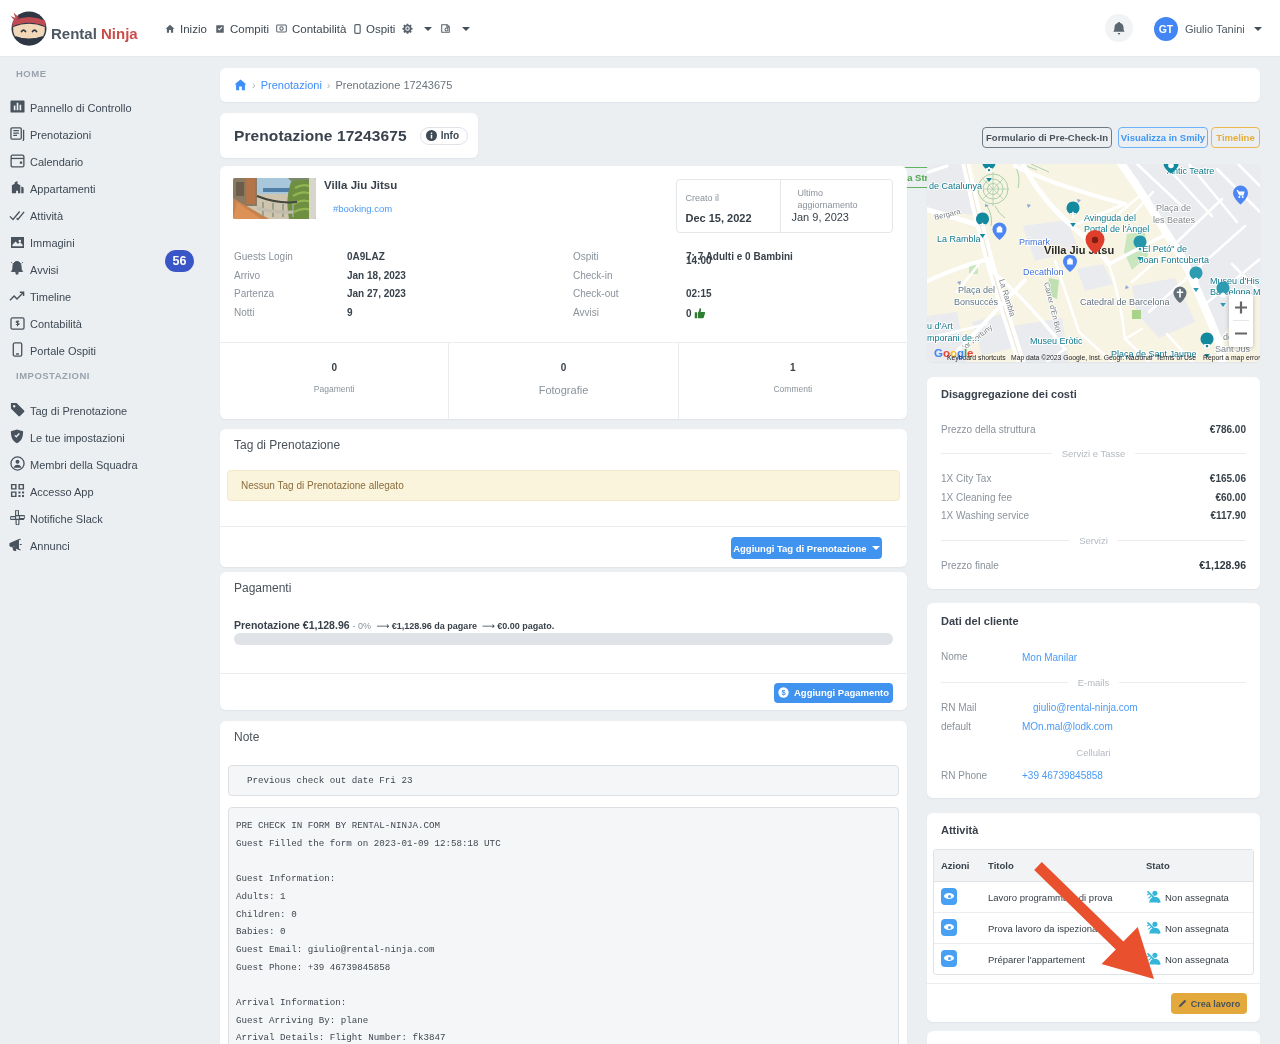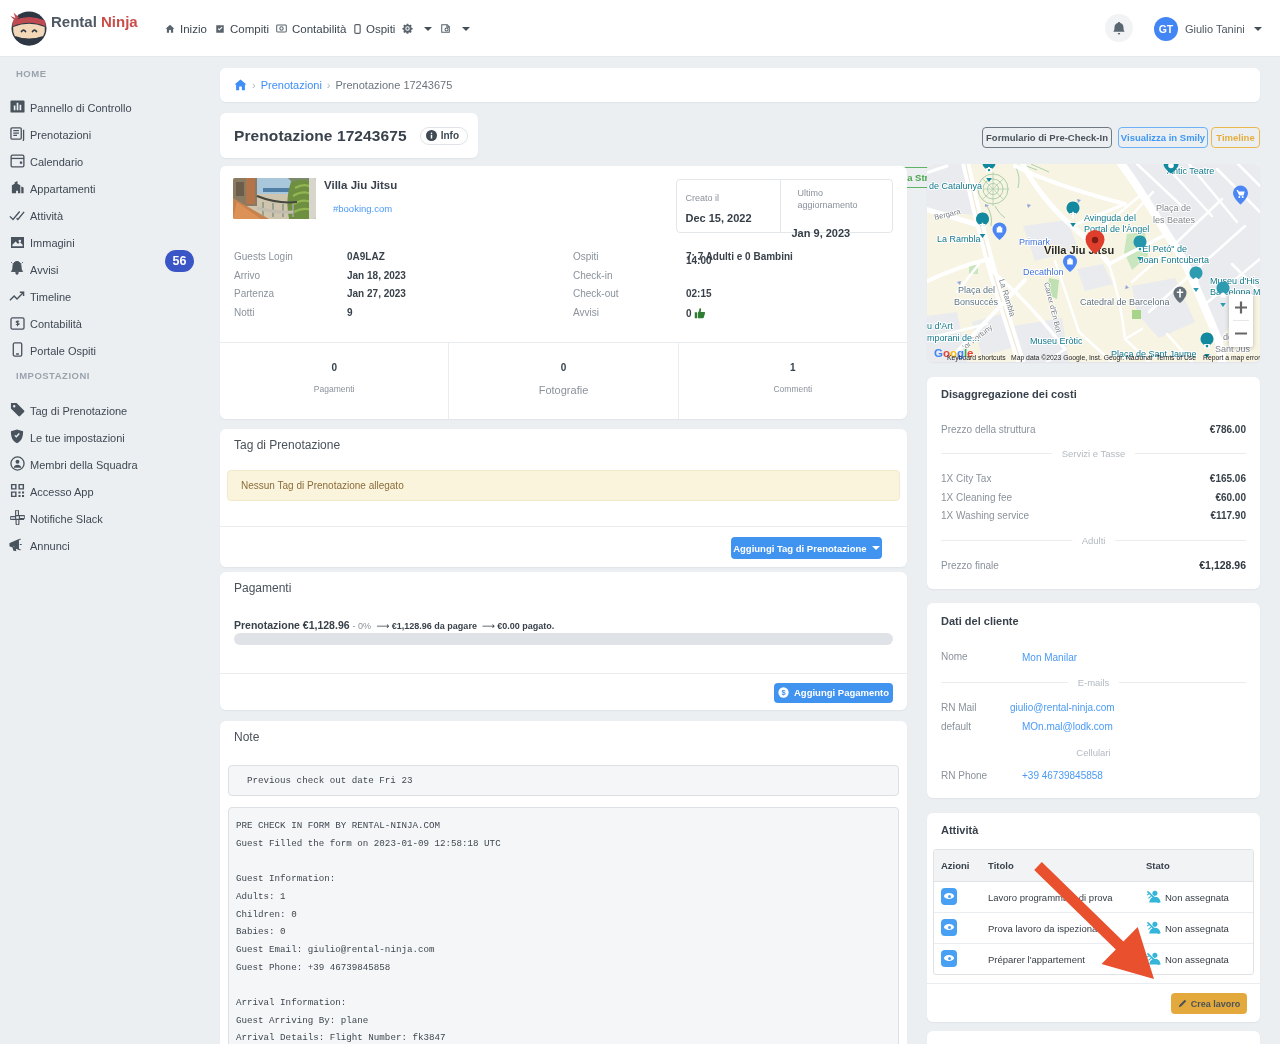--- a/index.html
+++ b/index.html
@@ -55,21 +55,21 @@
 
   <svg class="abs" style="left:10px;top:11px" width="37" height="35" viewBox="0 0 37 35">
     <ellipse cx="19" cy="17.5" rx="17.5" ry="17" fill="#2e3744"></ellipse>
     <path d="M2.2 15.5 Q 19 8 35.8 15.5 L 35 9.5 Q 19 2.5 3 9.5 Z" fill="#c04a52"></path>
     <path d="M5 10 L 0.5 5 L 5.5 7 L 3.5 1.5 L 9 6.5 Z" fill="#c04a52"></path>
     <path d="M3.2 16 Q 19 9.5 34.8 16 Q 35.5 21 33 25.5 Q 19 30 5 25.5 Q 2.5 21 3.2 16 Z" fill="#f2d8b8"></path>
     <path d="M5 25 Q 19 30.5 33 25 Q 30 33.5 19 34.4 Q 8 33.5 5 25 Z" fill="#2e3744"></path>
     <path d="M11.5 20.5 Q 13.5 17.8 15.5 20.5" stroke="#2e3744" stroke-width="1.7" fill="none" stroke-linecap="round"></path>
     <path d="M22.5 20.5 Q 24.5 17.8 26.5 20.5" stroke="#2e3744" stroke-width="1.7" fill="none" stroke-linecap="round"></path>
   </svg>
-  <div class="abs" style="left:51px;top:13px;font-size:15px;font-weight:bold;text-align:right;"><span style="color:#4d5862">Rental</span> <span style="color:#ca4d49">Ninja</span></div>
+  <div class="abs" style="left:51px;top:25px;font-size:15px;font-weight:bold;text-align:right;"><span style="color:#4d5862">Rental</span> <span style="color:#ca4d49">Ninja</span></div>
   <div class="navitem" style="left:165px">
     <svg width="10" height="10" viewBox="0 0 16 16" fill="#5a646d">
         <path d="M8 1 L15 7.5 L13 7.5 L13 14 L9.5 14 L9.5 9.5 L6.5 9.5 L6.5 14 L3 14 L3 7.5 L1 7.5 Z"></path>
       </svg>
     <span>Inizio</span>
   </div>
   <div class="navitem" style="left:215px">
     <svg width="10" height="10" viewBox="0 0 16 16" fill="#5a646d">
         <path d="M2 2 h12 v12 h-12 Z M4.5 8 l2.5 2.5 L12 5.5 10.8 4.3 7 8.1 5.7 6.8 Z" fill-rule="evenodd"></path>
       </svg>
@@ -246,21 +246,21 @@
     <path d="M24,18 q20,8 40,6" stroke="#44473e" stroke-width="2" fill="none"></path>
     <path d="M30,24 v14 M40,25 v14 M50,26 v13 M60,26 v13" stroke="#9aa08e" stroke-width="2"></path>
     <path d="M24,30 q18,5 36,4" stroke="#c2bcae" stroke-width="3" fill="none"></path>
   </svg>
   <div class="abs" style="left:104px;top:13px;font-size:11.5px;font-weight:bold;color:#39424c">Villa Jiu Jitsu</div>
   <div class="abs" style="left:113px;top:37px;font-size:9.5px;color:#4a9af5">#booking.com</div>
   <div class="abs" style="left:455.5px;top:13px;width:217px;height:54px;border:1px solid #e3e7ea;border-radius:4px;display:flex;">
     <div style="flex:1;border-right:1px solid #e3e7ea;text-align:left;padding:7px 0 0 9px"><span style="font-size:9px;color:#8a929b;">Creato il</span><div style="font-size:11px;font-weight:bold;color:#353e47;margin-top:7px">Dec 15, 2022</div></div>
     <div style="flex:1;text-align:left;padding:7px 0 0 17px">
         <span style="font-size:9px;color:#8a929b;display:block;line-height:12px">Ultimo<br>aggiornamento</span>
-        <div style="font-size:11px;font-weight:bold;color:#353e47;margin-top:16px;margin-left:-6px">Jan 9, 2023</div>
+        <div style="font-size:11px;font-weight:normal;color:#353e47;margin-top:0;margin-left:-6px">Jan 9, 2023</div>
       </div>
   </div>
   <div class="abs lbl" style="left:14px;top:85px">Guests Login</div>
     <div class="abs val" style="left:127px;top:85px">0A9LAZ</div>
   <div class="abs lbl" style="left:14px;top:103.5px">Arrivo</div>
     <div class="abs val" style="left:127px;top:103.5px">Jan 18, 2023</div>
   <div class="abs lbl" style="left:14px;top:122px">Partenza</div>
     <div class="abs val" style="left:127px;top:122px">Jan 27, 2023</div>
   <div class="abs lbl" style="left:14px;top:140.5px">Notti</div>
     <div class="abs val" style="left:127px;top:140.5px">9</div>
@@ -519,32 +519,32 @@
   <div class="abs" style="left:14px;top:11px;font-size:11px;font-weight:bold;color:#39424c">Disaggregazione dei costi</div>
   <div class="abs lbl" style="left:14px;top:47px">Prezzo della struttura</div>
     <div class="abs val" style="right:14px;top:47px">€786.00</div>
   <div class="abs hr-label" style="left:14px;top:71px;width:305px">Servizi e Tasse</div>
   <div class="abs lbl" style="left:14px;top:96px">1X City Tax</div>
     <div class="abs val" style="right:14px;top:96px">€165.06</div>
   <div class="abs lbl" style="left:14px;top:115px">1X Cleaning fee</div>
     <div class="abs val" style="right:14px;top:115px">€60.00</div>
   <div class="abs lbl" style="left:14px;top:133px">1X Washing service</div>
     <div class="abs val" style="right:14px;top:133px">€117.90</div>
-  <div class="abs hr-label" style="left:14px;top:158px;width:305px">Adulti</div>
+  <div class="abs hr-label" style="left:14px;top:158px;width:305px">Servizi</div>
   <div class="abs lbl" style="left:14px;top:183px">Prezzo finale</div>
     <div class="abs" style="right:14px;top:182px;font-size:10.5px;font-weight:bold;color:#30383f">€1,128.96</div>
 </div>
 
 <div class="card" style="left:927px;top:603px;width:333px;height:195px;">
   <div class="abs" style="left:14px;top:12px;font-size:11px;font-weight:bold;color:#39424c">Dati del cliente</div>
   <div class="abs lbl" style="left:14px;top:48px">Nome</div>
     <div class="abs" style="left:95px;top:49px;font-size:10px;color:#4a9af5">Mon Manilar</div>
   <div class="abs hr-label" style="left:14px;top:74px;width:305px">E-mails</div>
   <div class="abs lbl" style="left:14px;top:99px">RN Mail</div>
-    <div class="abs" style="left:83px;top:99px;font-size:10px;color:#4a9af5">giulio@rental-ninja.com</div>
+    <div class="abs" style="left:106px;top:99px;font-size:10px;color:#4a9af5">giulio@rental-ninja.com</div>
   <div class="abs lbl" style="left:14px;top:118px">default</div>
     <div class="abs" style="left:95px;top:118px;font-size:10px;color:#4a9af5">MOn.mal@lodk.com</div>
   <div class="abs" style="left:0;top:144px;width:333px;text-align:center;font-size:9.5px;color:#b3bac1">Cellulari</div>
   <div class="abs lbl" style="left:14px;top:167px">RN Phone</div>
     <div class="abs" style="left:95px;top:167px;font-size:10px;color:#4a9af5">+39 46739845858</div>
 </div>
 
 <div class="card" style="left:927px;top:813px;width:333px;height:209px;">
   <div class="abs" style="left:14px;top:11px;font-size:11px;font-weight:bold;color:#39424c">Attività</div>
   <div class="abs" style="left:6px;top:36px;width:321px;height:126px;border:1px solid #dfe3e6;border-radius:3px;">

